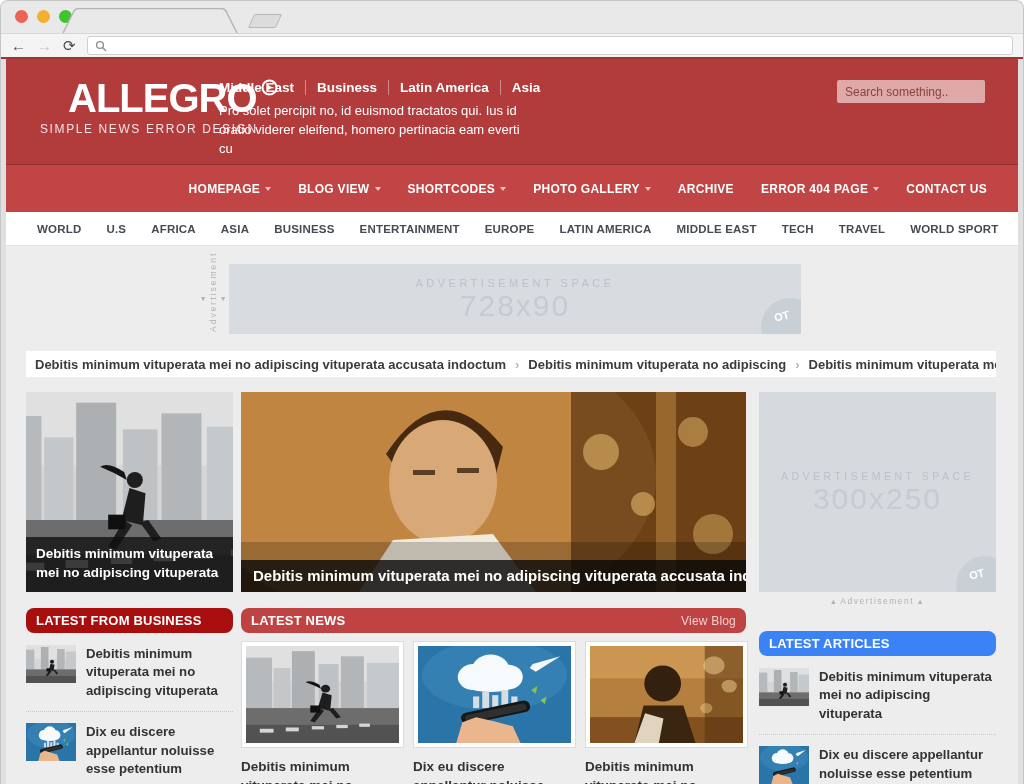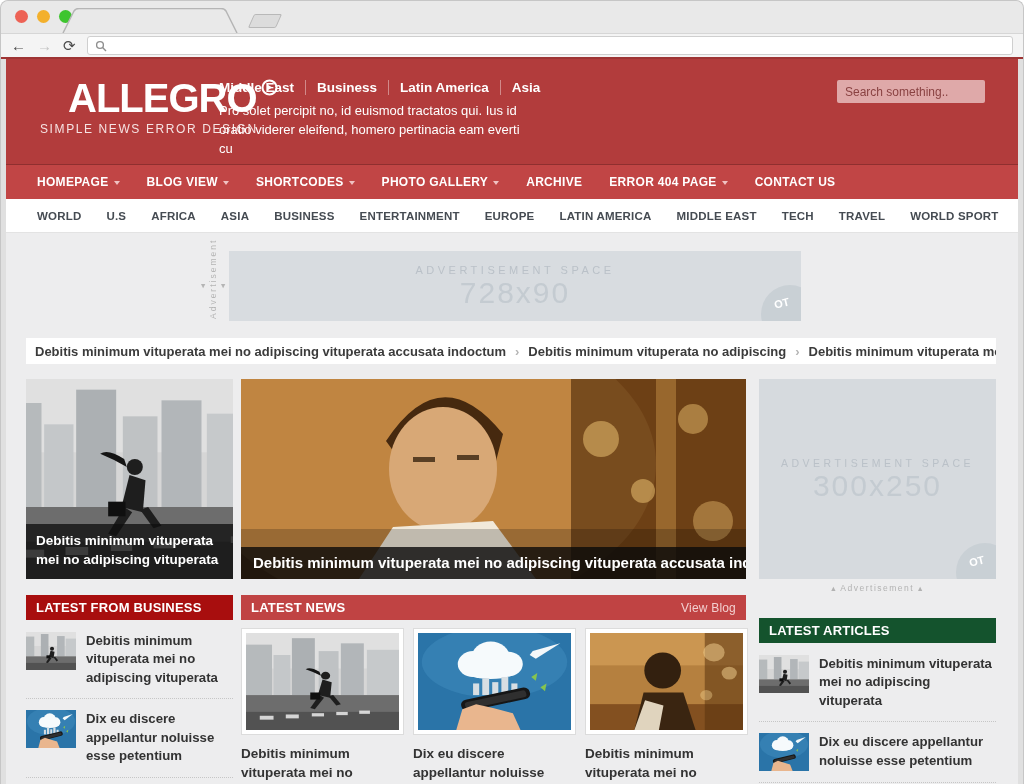--- a/index.html
+++ b/index.html
@@ -32,21 +32,21 @@
   .header-links { position:absolute; left:213px; top:21px; display:flex; }
   .header-link { color:#fff; font-weight:bold; font-size:13.5px; padding:0 11px; border-right:1px solid rgba(255,255,255,.4); cursor:pointer; }
   .header-link:first-child { padding-left:0; }
   .header-link:last-child { border-right:none; }
   .header-desc { position:absolute; left:213px; top:43px; width:310px; font-size:13px; color:#ffffff; line-height:1.45; }
   .search-box { position:absolute; right:33px; top:21px; width:148px; height:23px; background:#dfa9a9; border-radius:2px; display:flex; align-items:center; padding:0 8px; }
   .search-box input { flex:1; background:transparent; border:none; outline:none; font-size:12px; color:#6e2d2d; }
   .search-box input::placeholder { color:#8a4242; opacity:1; }
 
   
-  .mainnav { height:35px; background:#c14545; border-top:1px solid #8f2f2f; display:flex; align-items:center; padding:0 31px; gap:27px; }
+  .mainnav { height:48px; background:#c14545; border-top:1px solid #8f2f2f; display:flex; align-items:center; padding:0 31px; gap:27px;justify-content:flex-end; }
   .mainnav-item { display:flex; align-items:center; gap:5px; color:#fff; font-weight:bold; font-size:12px; letter-spacing:.3px; cursor:pointer; white-space:nowrap; }
   .caret { width:0; height:0; border-left:3.5px solid transparent; border-right:3.5px solid transparent; border-top:4px solid #f0c2c2; margin-top:1px; }
 
   
   .subnav { height:34px; background:#fff; border-bottom:1px solid #e3e3e3; display:flex; align-items:center; padding:0 31px; gap:25px; }
   .subnav-item { color:#454b52; font-weight:bold; font-size:11.5px; letter-spacing:.2px; cursor:pointer; white-space:nowrap; }
 
   
   .page { position:relative; height:552px; background:#ededee; overflow:hidden; }
 
@@ -65,27 +65,27 @@
   .hero-left { position:absolute; left:20px; top:146px; width:207px; height:200px; overflow:hidden; cursor:pointer; }
   .hero-left svg, .hero-center svg { display:block; }
   .hero-left-caption { position:absolute; left:0; right:0; bottom:0; background:rgba(15,15,15,.78); padding:7px 10px 9px; color:#fff; font-weight:bold; font-size:13.5px; line-height:1.45; }
   .hero-center { position:absolute; left:235px; top:146px; width:505px; height:200px; overflow:hidden; cursor:pointer; }
   .hero-center-caption { position:absolute; left:0; right:0; bottom:0; background:rgba(10,10,10,.8); padding:7px 12px 8px; color:#fff; font-weight:bold; font-size:15px; white-space:nowrap; overflow:hidden; }
 
   .ad-box { position:absolute; left:753px; top:146px; width:237px; height:200px; background:#d6dade; overflow:hidden; display:flex; flex-direction:column; align-items:center; justify-content:center; cursor:pointer; }
   .ad-box .ad-label { font-size:10.5px; }
   .ad-box-below { position:absolute; left:753px; top:350px; width:237px; text-align:center; font-size:8.5px; letter-spacing:1.5px; color:#b2b2b2; }
 
-  .sec-header { height:25px; display:flex; align-items:center; justify-content:space-between; padding:4px 10px; color:#fff; font-weight:bold; font-size:13px; letter-spacing:.2px; }
+  .sec-header { height:25px; display:flex; align-items:center; justify-content:space-between; padding:4px 10px; color:#fff; font-weight:bold; font-size:13px; letter-spacing:.2px;border-radius:8px; }
   .col-left { position:absolute; left:20px; top:362px; width:207px; }
   .col-left .sec-header { background:#a80e0e; }
   .col-center { position:absolute; left:235px; top:362px; width:505px; }
   .col-center .sec-header { background:#c04343; }
   .col-right { position:absolute; left:753px; top:385px; width:237px; }
-  .col-right .sec-header { background:#14532d; }
+  .col-right .sec-header { background:#3b82f6; }
   .viewblog { font-size:12px; font-weight:normal; color:#f2cfcf; cursor:pointer; }
 
   .side-item { display:flex; gap:10px; padding:11px 0; cursor:pointer; }
   .side-item + .side-item { border-top:1px dotted #c6c6c6; }
   .side-list { margin-top:1px; }
   .thumb { width:50px; height:38px; flex-shrink:0; overflow:hidden; }
   .thumb svg { display:block; }
   .side-title { font-weight:bold; font-size:13.2px; color:#333; line-height:1.4; }
 
   .cards { display:flex; gap:9px; margin-top:8px; }

